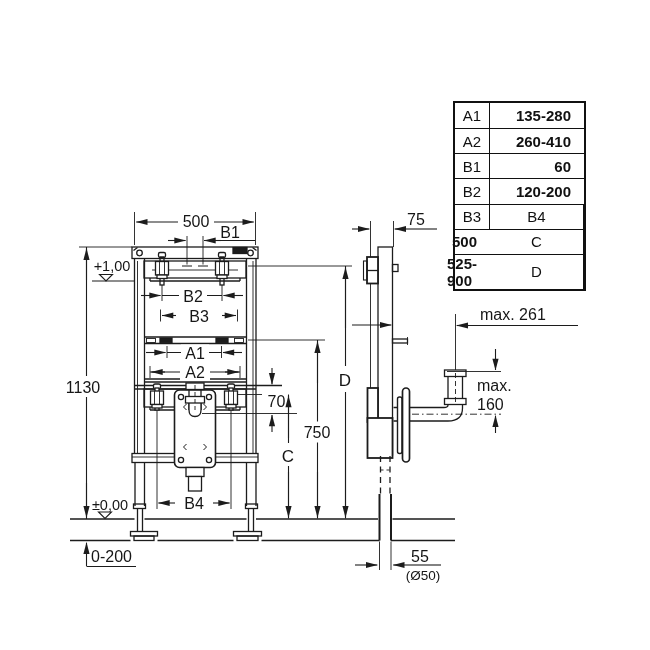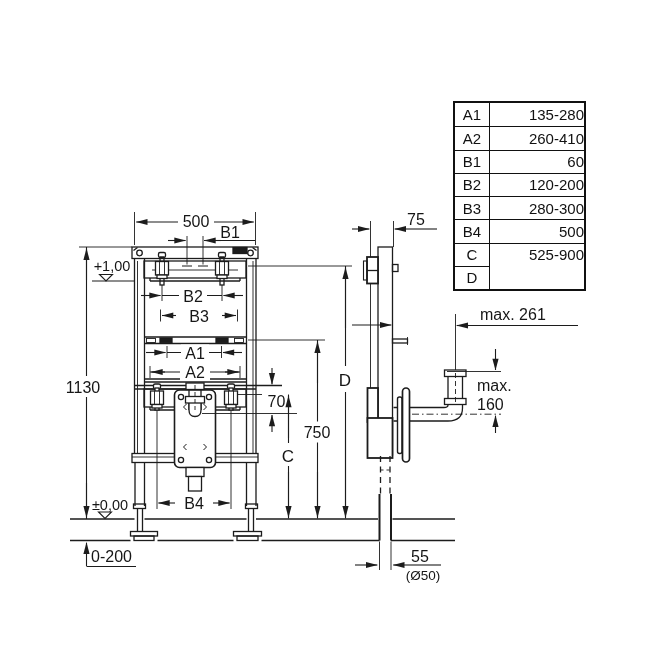--- a/index.html
+++ b/index.html
@@ -17,21 +17,21 @@
     border:2.2px solid #111;box-sizing:border-box;
     display:grid;grid-template-columns:35px 1fr;grid-auto-rows:1fr;
     font-family:"Liberation Sans",sans-serif;font-size:15px;color:#111;
     background:#fff;
   }
   #dim-table .cell{
     border-top:1.4px solid #111;display:flex;align-items:center;box-sizing:border-box;
   }
   #dim-table .cell.r0{border-top:none;}
   #dim-table .lab{justify-content:center;border-right:1.4px solid #111;}
-  #dim-table .val{justify-content:flex-end;padding-right:0;}
+  #dim-table .val{justify-content:flex-end;padding-right:13px;font-weight:bold;}
 </style>
 </head>
 <body>
 
 <div id="canvas">
 
 <svg width="650" height="650" viewBox="0 0 650 650">
   <defs>
     <marker id="arr" viewBox="0 0 12 8" refX="11.6" refY="4" markerWidth="12" markerHeight="8" orient="auto" markerUnits="userSpaceOnUse">
       <path d="M0.3,0.9 L12,4 L0.3,7.1 Z" fill="#1c1c1c"></path>
@@ -316,21 +316,20 @@
 <div id="dim-table">
   <div class="cell lab r0">A1</div>
   <div class="cell val r0">135-280</div>
   <div class="cell lab">A2</div>
   <div class="cell val">260-410</div>
   <div class="cell lab">B1</div>
   <div class="cell val">60</div>
   <div class="cell lab">B2</div>
   <div class="cell val">120-200</div>
   <div class="cell lab">B3</div>
-  <div class="cell val">280-300</div>
   <div class="cell lab">B4</div>
   <div class="cell val">500</div>
   <div class="cell lab">C</div>
   <div class="cell val">525-900</div>
   <div class="cell lab">D</div>
 </div>
 
 </div>
 
 </body></html>

